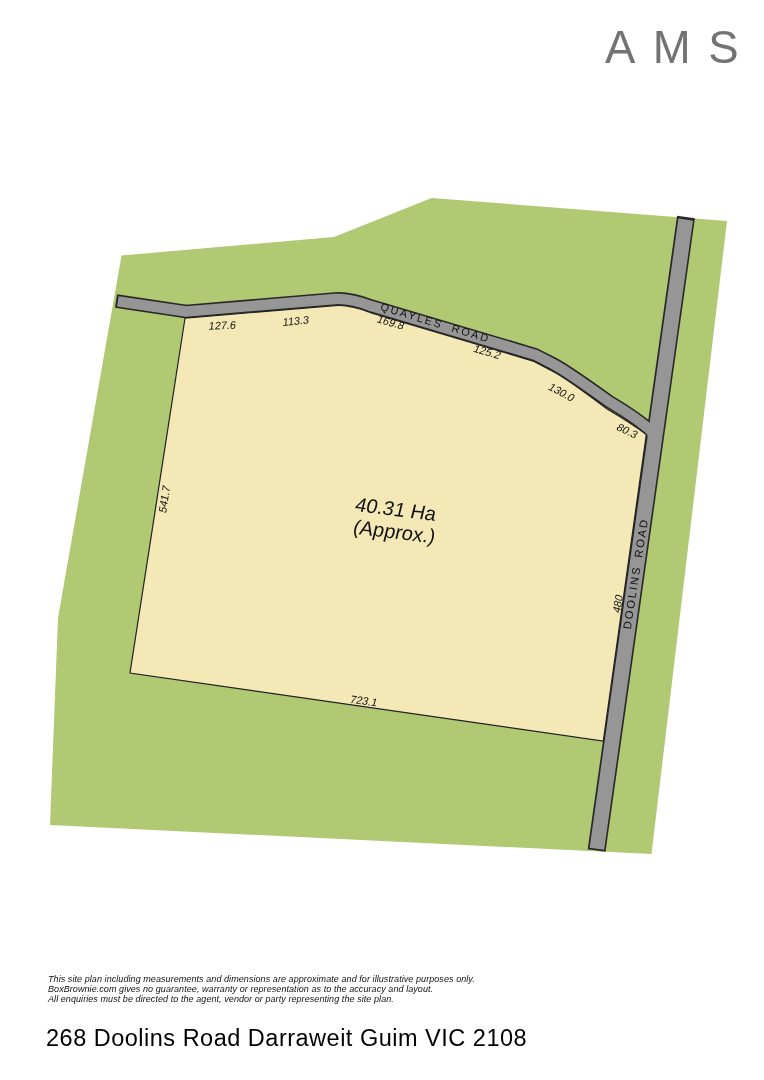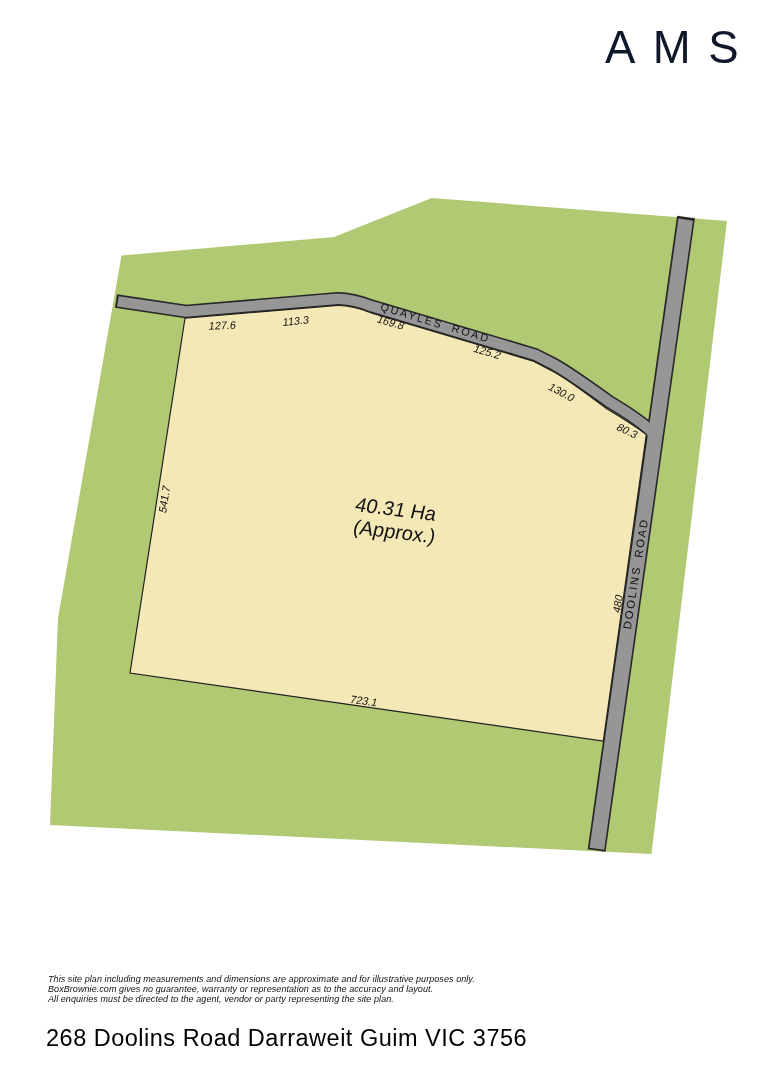--- a/index.html
+++ b/index.html
@@ -1,17 +1,17 @@
 <!DOCTYPE html>
 <html><head>
 <meta charset="utf-8">
 <style>
   html,body{margin:0;padding:0;background:#ffffff;width:764px;height:1080px;overflow:hidden;}
   body{font-family:"Liberation Sans", sans-serif;position:relative;}
-  .ams{position:absolute;left:605px;top:22px;font-size:45.5px;letter-spacing:17.5px;color:#0f172a;}
+  .ams{position:absolute;left:605px;top:22px;font-size:45.5px;letter-spacing:17.5px;color:#737373;}
   .disc{position:absolute;left:48px;top:974px;font-size:9px;line-height:10px;letter-spacing:0.07px;color:#111;font-style:italic;}
   .addr{position:absolute;left:46px;top:1025px;font-size:23.5px;letter-spacing:0.5px;color:#000;}
 </style>
 </head>
 <body>
 
 <div class="ams">AMS</div>
 
 <svg width="764" height="1080" viewBox="0 0 764 1080" style="position:absolute;left:0;top:0;">
 
@@ -75,13 +75,13 @@
       <text x="0" y="7" font-size="20" text-anchor="middle" fill="#111">40.31 Ha</text>
     </g>
 
   <g transform="translate(394.5,531.5) rotate(7) skewX(-7)">
       <text x="0" y="7" font-size="20" text-anchor="middle" fill="#111">(Approx.)</text>
     </g>
 </svg>
 
 <div class="disc">This site plan including measurements and dimensions are approximate and for illustrative purposes only.<br>BoxBrownie.com gives no guarantee, warranty or representation as to the accuracy and layout.<br>All enquiries must be directed to the agent, vendor or party representing the site plan.</div>
 
-<div class="addr">268 Doolins Road Darraweit Guim VIC 3756</div>
+<div class="addr">268 Doolins Road Darraweit Guim VIC 2108</div>
 
 </body></html>

